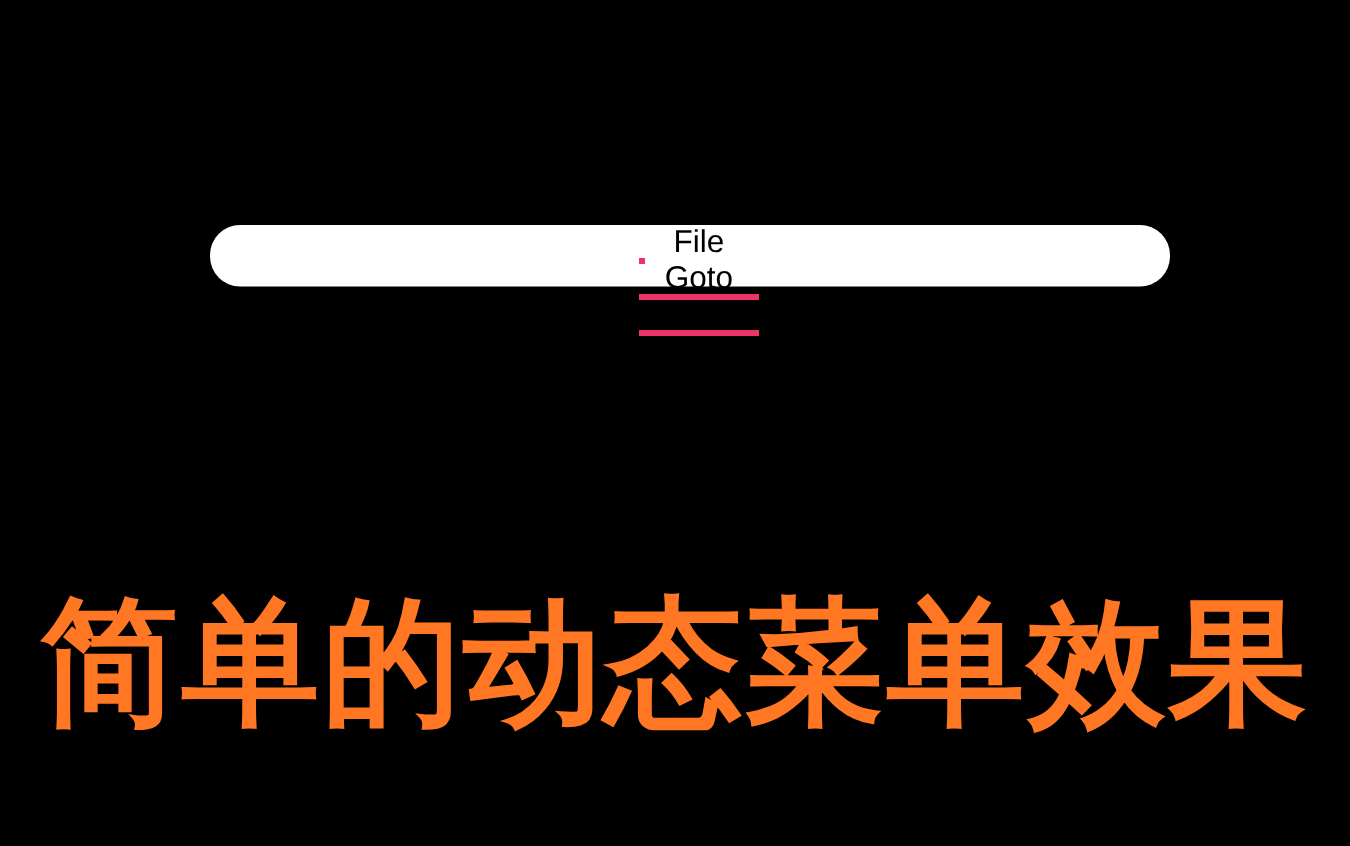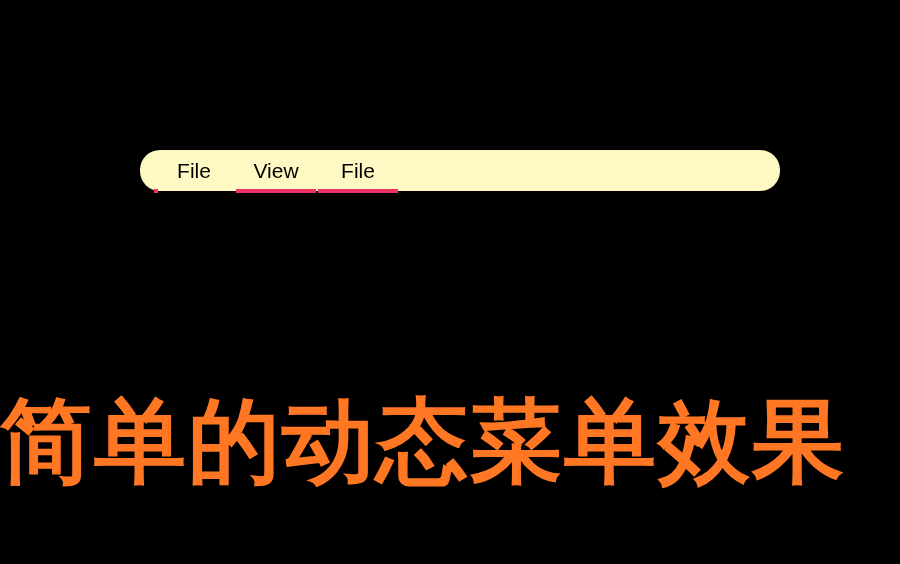--- a/index.html
+++ b/index.html
@@ -14,25 +14,26 @@
       position: relative;
       font-family: Arial, "Microsoft YaHei", sans-serif;
       overflow: hidden;
     }
     .menu-bar {
       position: absolute;
       top: 150px;
       left: 140px;
       width: 640px;
       height: 41px;
-      background: #fef9c3;
+      background: #ffffff;
       border-radius: 20px;
       display: flex;
       align-items: center;
       padding-left: 14px;
+      flex-direction: column;
     }
     .menu-item {
       position: relative;
       height: 41px;
       display: flex;
       align-items: center;
       justify-content: center;
       font-size: 21px;
       color: #000;
       cursor: pointer;
@@ -57,38 +58,38 @@
       width: 4px;
     }
     .underline.green {
       background: #22aa22;
     }
     .title-text {
       position: absolute;
       bottom: 60px;
       left: 0;
       width: 100%;
-      text-align: left;
+      text-align: center;
       font-size: 92px;
       font-weight: bold;
       color: #ff7722;
       letter-spacing: 2px;
       font-family: "Microsoft YaHei", sans-serif;
     }
   </style>
 </head>
 <body>
 
 <div class="menu-bar">
   <div class="menu-item">
     <span>File</span>
     <div class="underline" style="width:4px;left:0;right:auto;"></div>
   </div>
   <div class="menu-item">
-    <span>View</span>
+    <span>Goto</span>
     <div class="underline"></div>
   </div>
   <div class="menu-item">
     <span>File</span>
     <div class="underline"></div>
   </div>
 </div>
 
 <div class="title-text">简单的动态菜单效果</div>
 

